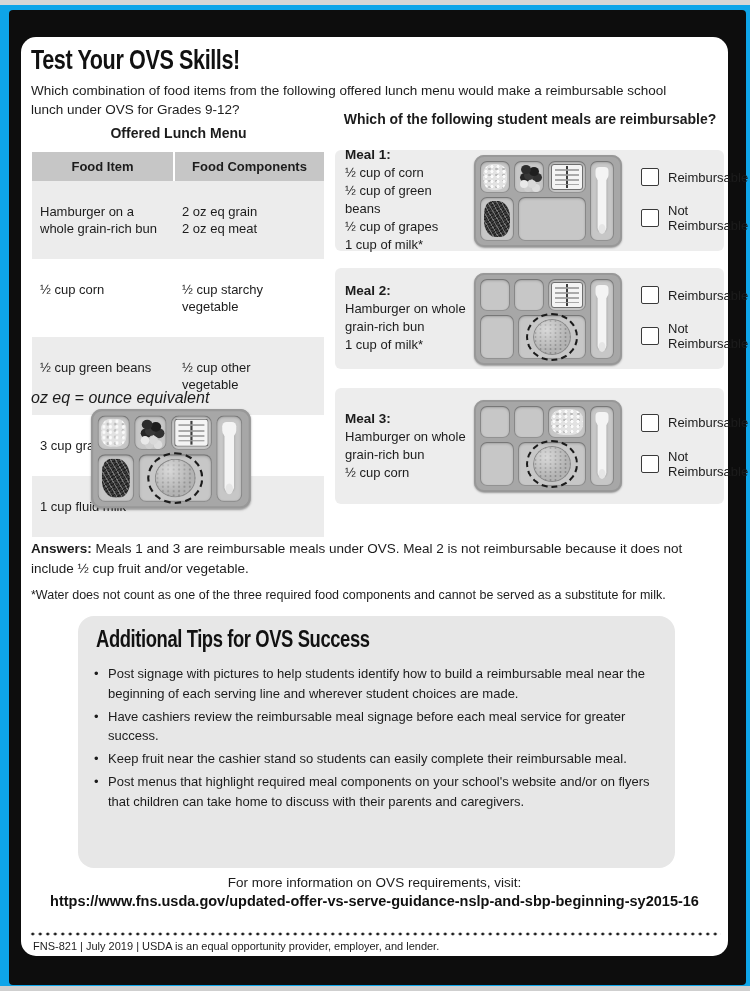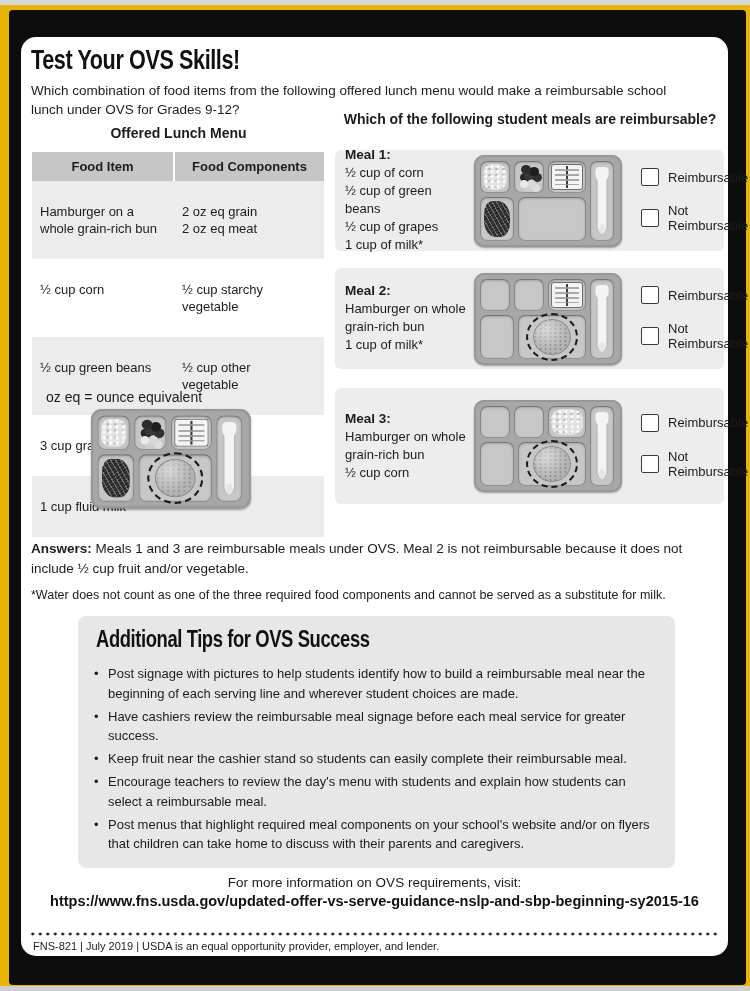--- a/index.html
+++ b/index.html
@@ -1,17 +1,17 @@
 <!DOCTYPE html>
 <html><head>
 <meta charset="utf-8">
 <style>
   html,body{margin:0;padding:0;background:#ffffff;}
   body{font-family:"Liberation Sans","DejaVu Sans",sans-serif;color:#1c1c1c;}
-  .canvas{position:relative;width:750px;height:991px;background:#eab308;overflow:hidden;}
+  .canvas{position:relative;width:750px;height:991px;background:#0ea5e9;overflow:hidden;}
   .scan-strip-top{position:absolute;left:0;top:0;width:750px;height:5px;background:#d6d6d6;}
   .scan-strip-bottom{position:absolute;left:0;top:986px;width:750px;height:5px;background:#cfcfcf;}
   .frame{position:absolute;left:9px;top:10px;width:737px;height:975px;background:#0d0d0d;border-radius:4px;}
   .page{position:absolute;left:21px;top:37px;width:707px;height:919px;background:#ffffff;border-radius:15px;}
 
   
   .condensed{display:inline-block;transform:scaleX(0.8);transform-origin:0 50%;letter-spacing:-0.5px;font-weight:bold;white-space:nowrap;}
 
   .doc-title{position:absolute;left:10px;top:8px;font-size:27px;color:#111;}
   .intro{position:absolute;left:10px;top:44px;width:660px;font-size:13.5px;line-height:19px;}
@@ -22,21 +22,21 @@
   
   .menu-table{position:absolute;left:11px;top:115px;width:292px;font-size:13px;line-height:17px;}
   .t-row{display:flex;}
   .t-cell{box-sizing:border-box;padding:22px 8px;white-space:pre-line;}
   .t-cell.c1{width:142px;}
   .t-cell.c2{width:150px;}
   .t-head .t-cell{background:#c6c6c6;font-weight:bold;text-align:center;padding:6px 4px;}
   .t-head .c1{border-right:2px solid #fff;width:144px;}
   .row-odd{background:#ececec;}
   .row-even{background:#ffffff;}
-  .oz-note{position:absolute;left:25px;top:352px;font-size:14px;}
+  .oz-note{position:absolute;left:10px;top:352px;font-size:16px;font-style:italic;}
 
   
   .tray{position:relative;width:148px;height:92px;background:#a7a7a7;border-radius:10px;box-shadow:inset 0 0 0 2px #989898,0 1px 2px rgba(0,0,0,.35);}
   .comp{position:absolute;background:#c7c7c7;border-radius:7px;box-shadow:inset 0 1px 3px rgba(0,0,0,.35),inset 0 0 0 1px #9a9a9a;}
   .c-tl{left:6px;top:6px;width:30px;height:32px;}
   .c-tm{left:40px;top:6px;width:30px;height:32px;}
   .c-tr{left:74px;top:6px;width:38px;height:32px;}
   .c-bl{left:6px;top:42px;width:34px;height:44px;}
   .c-big{left:44px;top:42px;width:68px;height:44px;}
   .c-ut{left:116px;top:6px;width:24px;height:80px;}
@@ -68,21 +68,21 @@
   .cb-col{flex:1;display:flex;flex-direction:column;gap:17px;padding-left:14px;}
   .cb-row{display:flex;align-items:center;gap:9px;}
   .checkbox{width:16px;height:16px;background:#fff;border:1.7px solid #3a3a3a;border-radius:2px;flex:none;}
   .cb-label{font-size:13px;}
 
   .answers{position:absolute;left:10px;top:502px;width:690px;font-size:13.5px;line-height:19.5px;}
   .answers b{font-weight:bold;}
   .water-note{position:absolute;left:10px;top:551px;width:690px;font-size:12.5px;}
 
   
-  .tips-box{position:absolute;left:57px;top:579px;width:597px;height:252px;background:#e7e7e7;border-radius:8px;box-sizing:border-box;}
+  .tips-box{position:absolute;left:57px;top:579px;width:597px;height:252px;background:#e7e7e7;border-radius:16px;box-sizing:border-box;}
   .tips-heading{position:absolute;left:18px;top:10px;font-size:23px;color:#111;}
   .tips-list{position:absolute;left:14px;top:48px;width:560px;margin:0;padding:0;list-style:none;}
   .tips-list li{position:relative;padding-left:16px;font-size:13px;line-height:19.5px;margin-bottom:3.5px;}
   .tips-list li::before{content:"•";position:absolute;left:2px;top:0;font-size:13px;}
 
   .more-info{position:absolute;left:0;top:838px;width:707px;text-align:center;font-size:13.5px;}
   .more-url{position:absolute;left:0;top:856px;width:707px;text-align:center;font-size:14.5px;font-weight:bold;color:#111;}
   .dotted-line{position:absolute;left:8px;top:895px;width:692px;height:4px;background-image:radial-gradient(circle,#1a1a1a 1.3px,rgba(0,0,0,0) 1.7px);background-size:7.5px 4px;background-repeat:repeat-x;}
   .doc-footer{position:absolute;left:12px;top:903px;font-size:11px;font-weight:normal;}
 </style>
@@ -272,21 +272,20 @@
 
     <div class="answers"><b>Answers:</b><span> Meals 1 and 3 are reimbursable meals under OVS. Meal 2 is not reimbursable because it does not include ½ cup fruit and/or vegetable.</span></div>
     <div class="water-note">*Water does not count as one of the three required food components and cannot be served as a substitute for milk.</div>
 
     <div class="tips-box">
       <div class="tips-heading"><span class="condensed">Additional Tips for OVS Success</span></div>
       <ul class="tips-list">
         <li>Post signage with pictures to help students identify how to build a reimbursable meal near the beginning of each serving line and wherever student choices are made.</li>
         <li>Have cashiers review the reimbursable meal signage before each meal service for greater success.</li>
         <li>Keep fruit near the cashier stand so students can easily complete their reimbursable meal.</li>
-        <li>Encourage teachers to review the day's menu with students and explain how students can select a reimbursable meal.</li>
         <li>Post menus that highlight required meal components on your school's website and/or on flyers that children can take home to discuss with their parents and caregivers.</li>
       </ul>
     </div>
 
     <div class="more-info">For more information on OVS requirements, visit:</div>
     <div class="more-url">https://www.fns.usda.gov/updated-offer-vs-serve-guidance-nslp-and-sbp-beginning-sy2015-16</div>
     <div class="dotted-line"></div>
     <div class="doc-footer">FNS-821  |  July 2019  |  USDA is an equal opportunity provider, employer, and lender.</div>
 
   </div>

